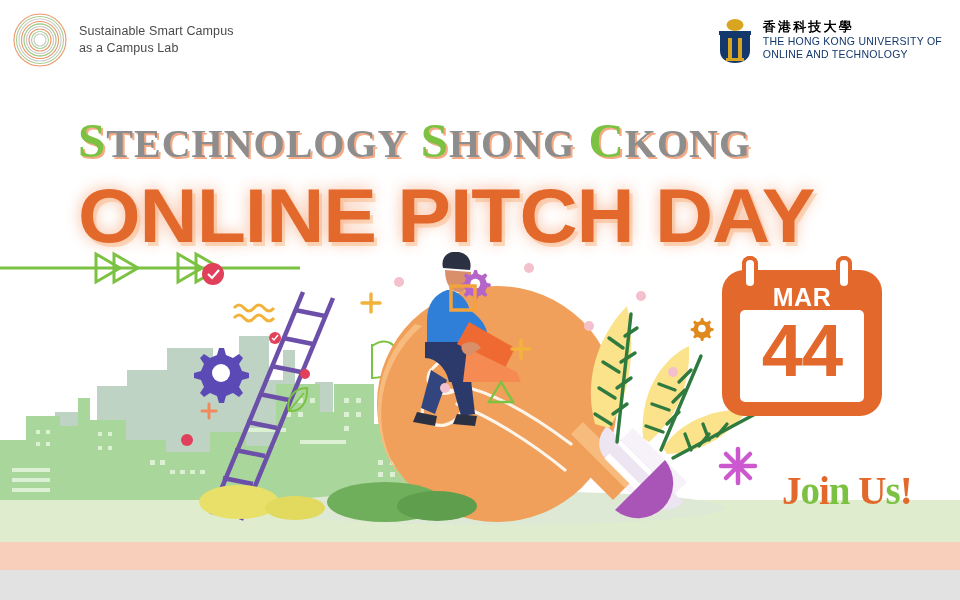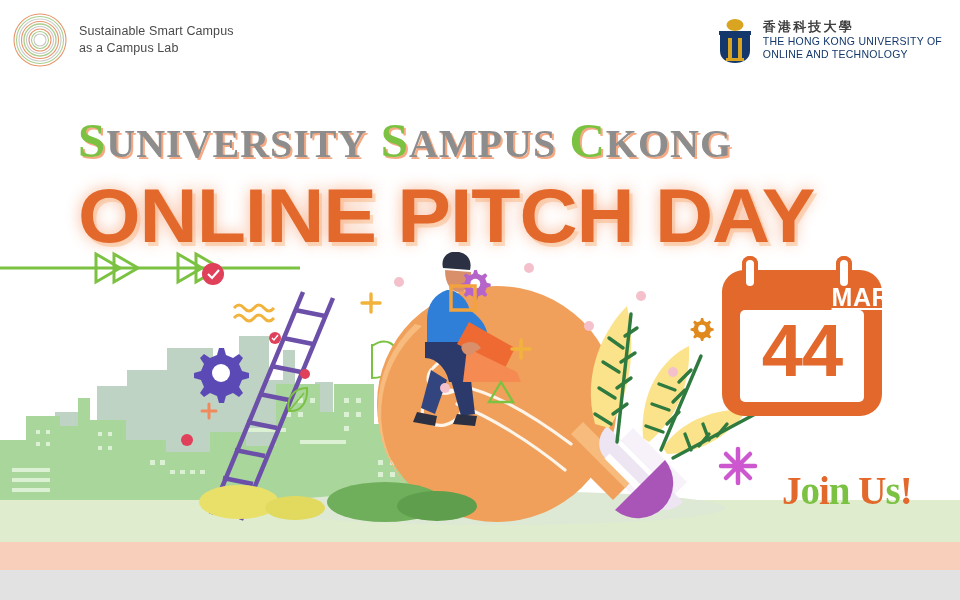--- a/index.html
+++ b/index.html
@@ -19,21 +19,21 @@
   .band-grey{bottom:0;height:30px;background:#e2e2e2;}
 
   
   .ssc-logo{position:absolute;left:12px;top:12px;display:flex;align-items:center;gap:11px;}
   .rings{width:56px;height:56px;flex:0 0 56px;}
   .ssc-text{font-size:12.5px;line-height:1.38;color:#4a4a4a;letter-spacing:.1px;}
 
   .hkust-logo{position:absolute;right:18px;top:18px;display:flex;align-items:flex-start;gap:9px;}
   .hkust-shield{width:38px;height:46px;flex:0 0 38px;}
   .hkust-text{padding-top:1px;}
-  .hkust-cn{font-size:13px;color:#404040;letter-spacing:2.2px;font-weight:bold;line-height:1.25;}
+  .hkust-cn{font-size:13px;color:#000000;letter-spacing:2.2px;font-weight:bold;line-height:1.25;}
   .hkust-en{font-size:10.5px;color:#14386b;letter-spacing:.25px;line-height:1.22;}
 
   
   .title-sub{
     position:absolute;left:78px;top:112px;
     font-size:49px;font-weight:bold;
     letter-spacing:1px;
     color:#8d8d8d;
     font-family:"Liberation Serif",serif;
     text-shadow:2px 2px 0 #f6a982;
@@ -59,24 +59,23 @@
   
   .skyline{position:absolute;left:0;bottom:100px;width:430px;height:180px;}
 
   
   .scene{position:absolute;left:175px;bottom:68px;width:640px;height:280px;}
 
   
   .calendar{position:absolute;left:714px;top:252px;width:176px;height:168px;}
   .cal-mar{
     position:absolute;left:714px;top:283px;width:176px;
-    text-align:right;color:#ffffff;font-weight:bold;
+    text-align:center;color:#ffffff;font-weight:bold;
     font-size:25px;letter-spacing:.5px;
     font-family:"Liberation Sans",sans-serif;
-    text-decoration:underline;
   }
   .cal-day{
     position:absolute;left:714px;top:314px;width:176px;
     text-align:center;color:#e2682b;font-weight:bold;
     font-size:74px;letter-spacing:-1px;line-height:1;
     font-family:"Liberation Sans",sans-serif;
   }
 
   
   .joinus{
@@ -193,21 +192,21 @@
       <path d="M22,20 h4 v20 h-4 z" fill="#d9a521"></path>
       <path d="M10,40 h18 v3 h-18 z" fill="#d9a521"></path>
     </svg>
     <div class="hkust-text">
       <div class="hkust-cn">香港科技大學</div>
       <div class="hkust-en">THE HONG KONG UNIVERSITY OF</div>
       <div class="hkust-en">ONLINE AND TECHNOLOGY</div>
     </div>
   </div>
 
-  <div class="title-sub" id="subtitle"><span class="hi">S</span><span class="sm">UNIVERSITY</span>&nbsp;<span class="hi">S</span><span class="sm">AMPUS</span>&nbsp;<span class="hi">C</span><span class="sm">KONG</span></div>
+  <div class="title-sub" id="subtitle"><span class="hi">S</span><span class="sm">TECHNOLOGY</span>&nbsp;<span class="hi">S</span><span class="sm">HONG</span>&nbsp;<span class="hi">C</span><span class="sm">KONG</span></div>
 
   <div class="title-main">ONLINE PITCH DAY</div>
 
   <svg class="scene" viewBox="0 0 640 280">
 
     <ellipse cx="320" cy="256" rx="230" ry="17" fill="#dde9d4"></ellipse>
 
     <g>
       <path d="M424,210 l34,-34 l54,54 l-34,34 z" fill="#f7f1fa"></path>
       <ellipse cx="322" cy="152" rx="120" ry="118" fill="#f0a05a"></ellipse>

